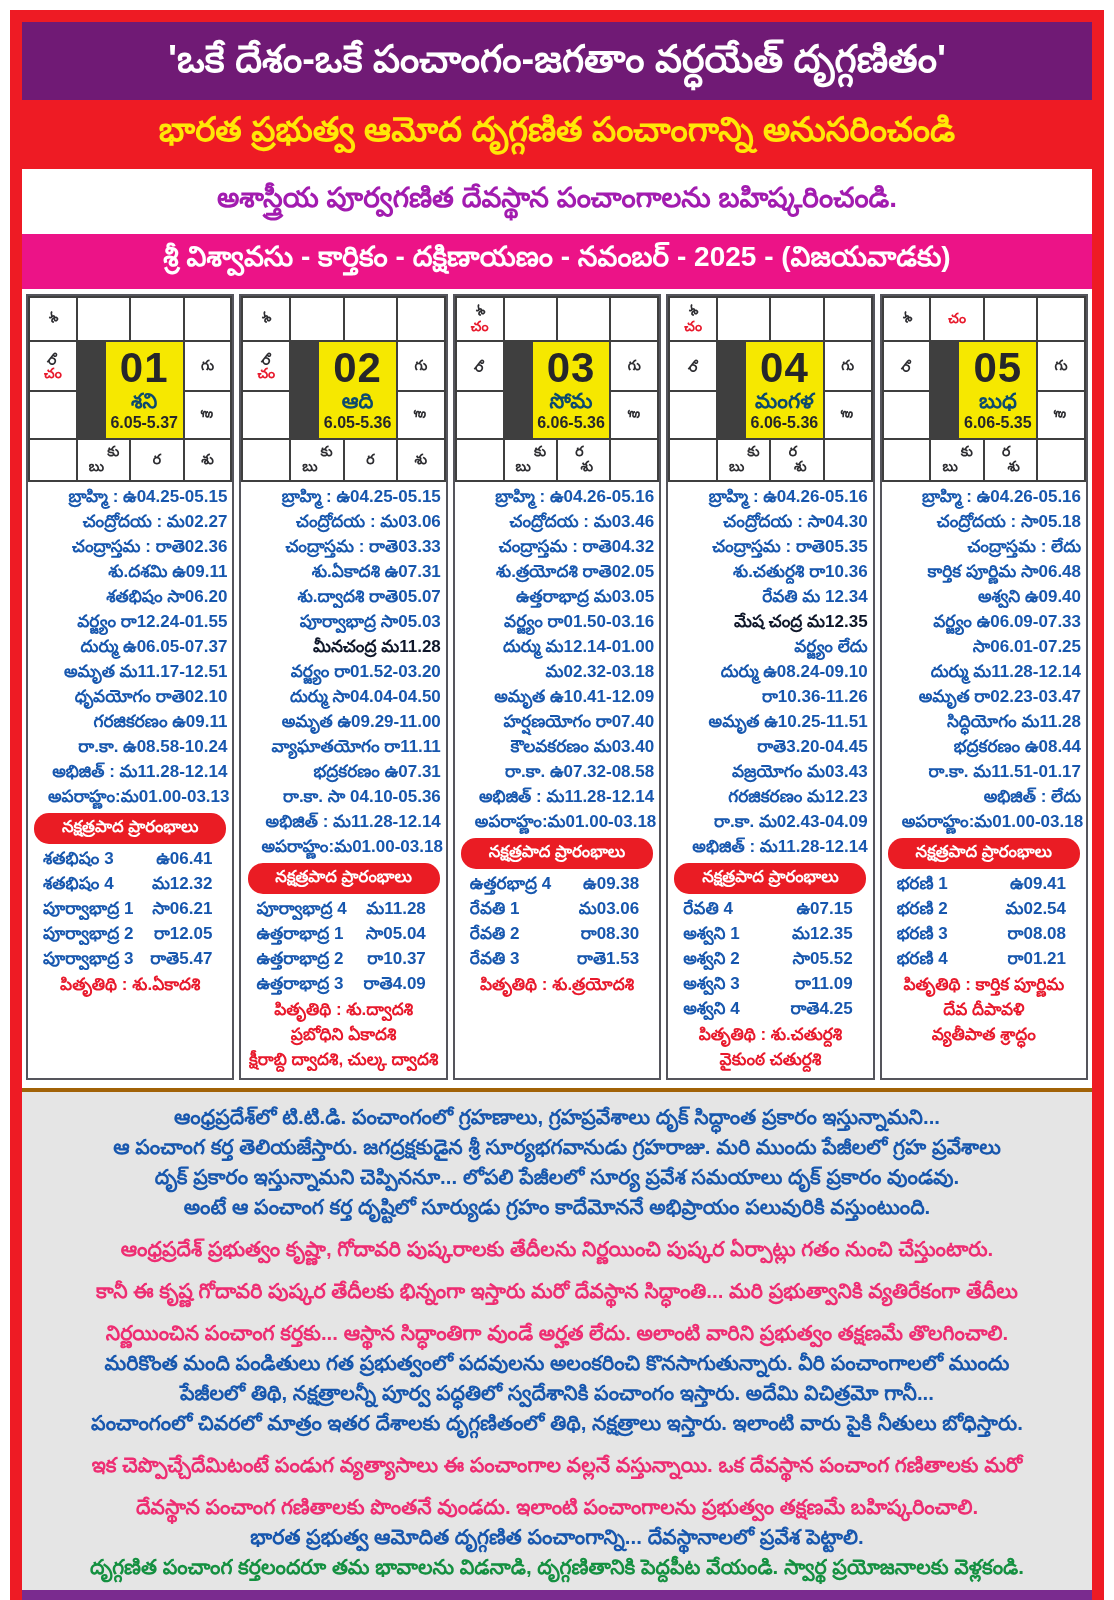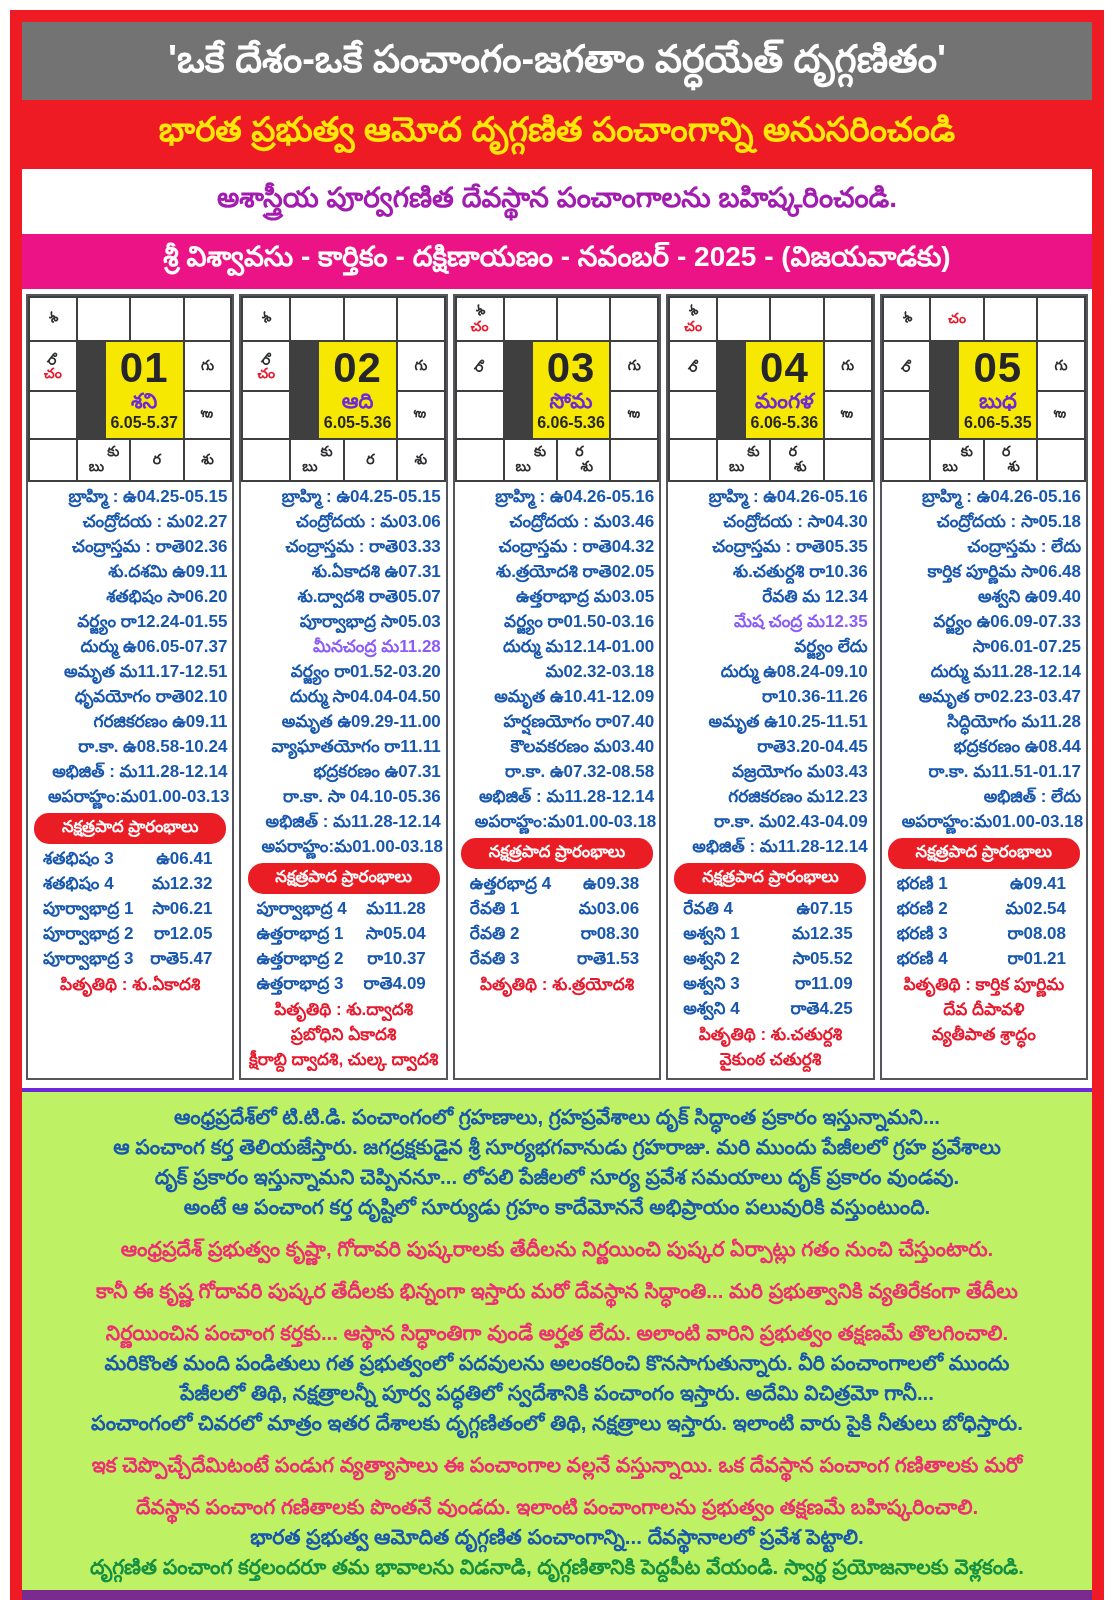--- a/index.html
+++ b/index.html
@@ -6,21 +6,21 @@
   body {
     width:1114px; background:#ffffff;
     font-family:"Liberation Sans", sans-serif;
     -webkit-font-smoothing:antialiased;
   }
   .frame {
     margin:10px; border:12px solid #ee1b24; background:#ffffff;
   }
   
   .banner1 {
-    background:#737373; color:#ffffff; text-align:center;
+    background:#701a75; color:#ffffff; text-align:center;
     font-size:38px; font-weight:bold; padding:16px 6px 18px; line-height:1.15;
   }
   .banner2 {
     background:#ee1b24; color:#ffe707; text-align:center;
     font-size:34px; font-weight:bold; padding:10px 4px 12px;
   }
   .banner3 {
     background:#ffffff; color:#a21caf; text-align:center;
     font-size:28px; font-weight:bold; padding:13px 4px;
   }
@@ -46,54 +46,54 @@
            align-items:center; justify-content:center; overflow:hidden; }
   .p-r1c1{grid-area:1/1;} .p-r1c2{grid-area:1/2;} .p-r1c3{grid-area:1/3;} .p-r1c4{grid-area:1/4;}
   .p-r2c1{grid-area:2/1;} .p-r2c4{grid-area:2/4;}
   .p-r3c1{grid-area:3/1;} .p-r3c4{grid-area:3/4;}
   .p-r4c1{grid-area:4/1;} .p-r4c2{grid-area:4/2;} .p-r4c3{grid-area:4/3;} .p-r4c4{grid-area:4/4;}
   .ycell {
     grid-area:2/2/span 2/span 2; background:#f6e800;
     display:flex; flex-direction:column; align-items:center; justify-content:center;margin-left:28px;
   }
   .dnum  { font-size:42px; font-weight:900; color:#26262a; line-height:1; letter-spacing:1px; }
-  .dname { font-size:21px; font-weight:bold; color:#6d28d9; line-height:1.15; }
+  .dname { font-size:21px; font-weight:bold; color:#0c4a6e; line-height:1.15; }
   .dsun  { font-size:16px; font-weight:bold; color:#26262a; line-height:1.2; }
   .pl { font-size:14px; font-weight:bold; color:#2c2c30; line-height:1.05; display:inline-block; }
   .pl.red { color:#e8192c; }
   .pl.rot  { transform:rotate(-52deg); }
   .pl.rot90{ transform:rotate(-84deg); }
   .pairwrap { display:flex; align-items:center; }
   .pl.high { transform:translate(2px,-8px); }
   .pl.low  { transform:translate(-1px,7px); }
   
   .entries { padding:2px 5px 0 20px; }
   .eline {
     font-size:17px; line-height:25px; font-weight:bold; color:#1757ae;
     text-align:right; white-space:nowrap;
   }
-  .eline.red { color:#8b5cf6; }
+  .eline.red { color:#0f172a; }
   .pill {
     margin:4px auto 1px; width:94%; background:#ea1c24; color:#ffffff;
     border-radius:15px; text-align:center; font-size:16.5px; font-weight:bold;
     padding:4px 0;
   }
   .nkrows { padding:1px 6px 0 15px; }
   .nkrow {
     display:flex; justify-content:space-between; font-size:17px; line-height:25px;
     font-weight:bold; color:#1757ae; padding-right:14px;
   }
   .pitru { padding:1px 2px 6px; }
   .ptline {
     text-align:center; color:#e8192c; font-weight:bold;
     font-size:17px; line-height:25px;
   }
   
   .paras {
-    border-top:4px solid #6d28d9; padding:10px 12px 8px; background:#bef264;
+    border-top:4px solid #a16207; padding:10px 12px 8px; background:#e5e5e5;
   }
   .para-line {
     text-align:center; font-size:20.5px; font-weight:bold; line-height:30px;
   }
   .para-line.blue  { color:#1757ae; }
   .para-line.pink  { color:#ee2d72;margin-top:12px; }
   .para-line.green { color:#149040; }
   
   .footer {
     background:#7a2b8f; color:#ffffff; text-align:center;

